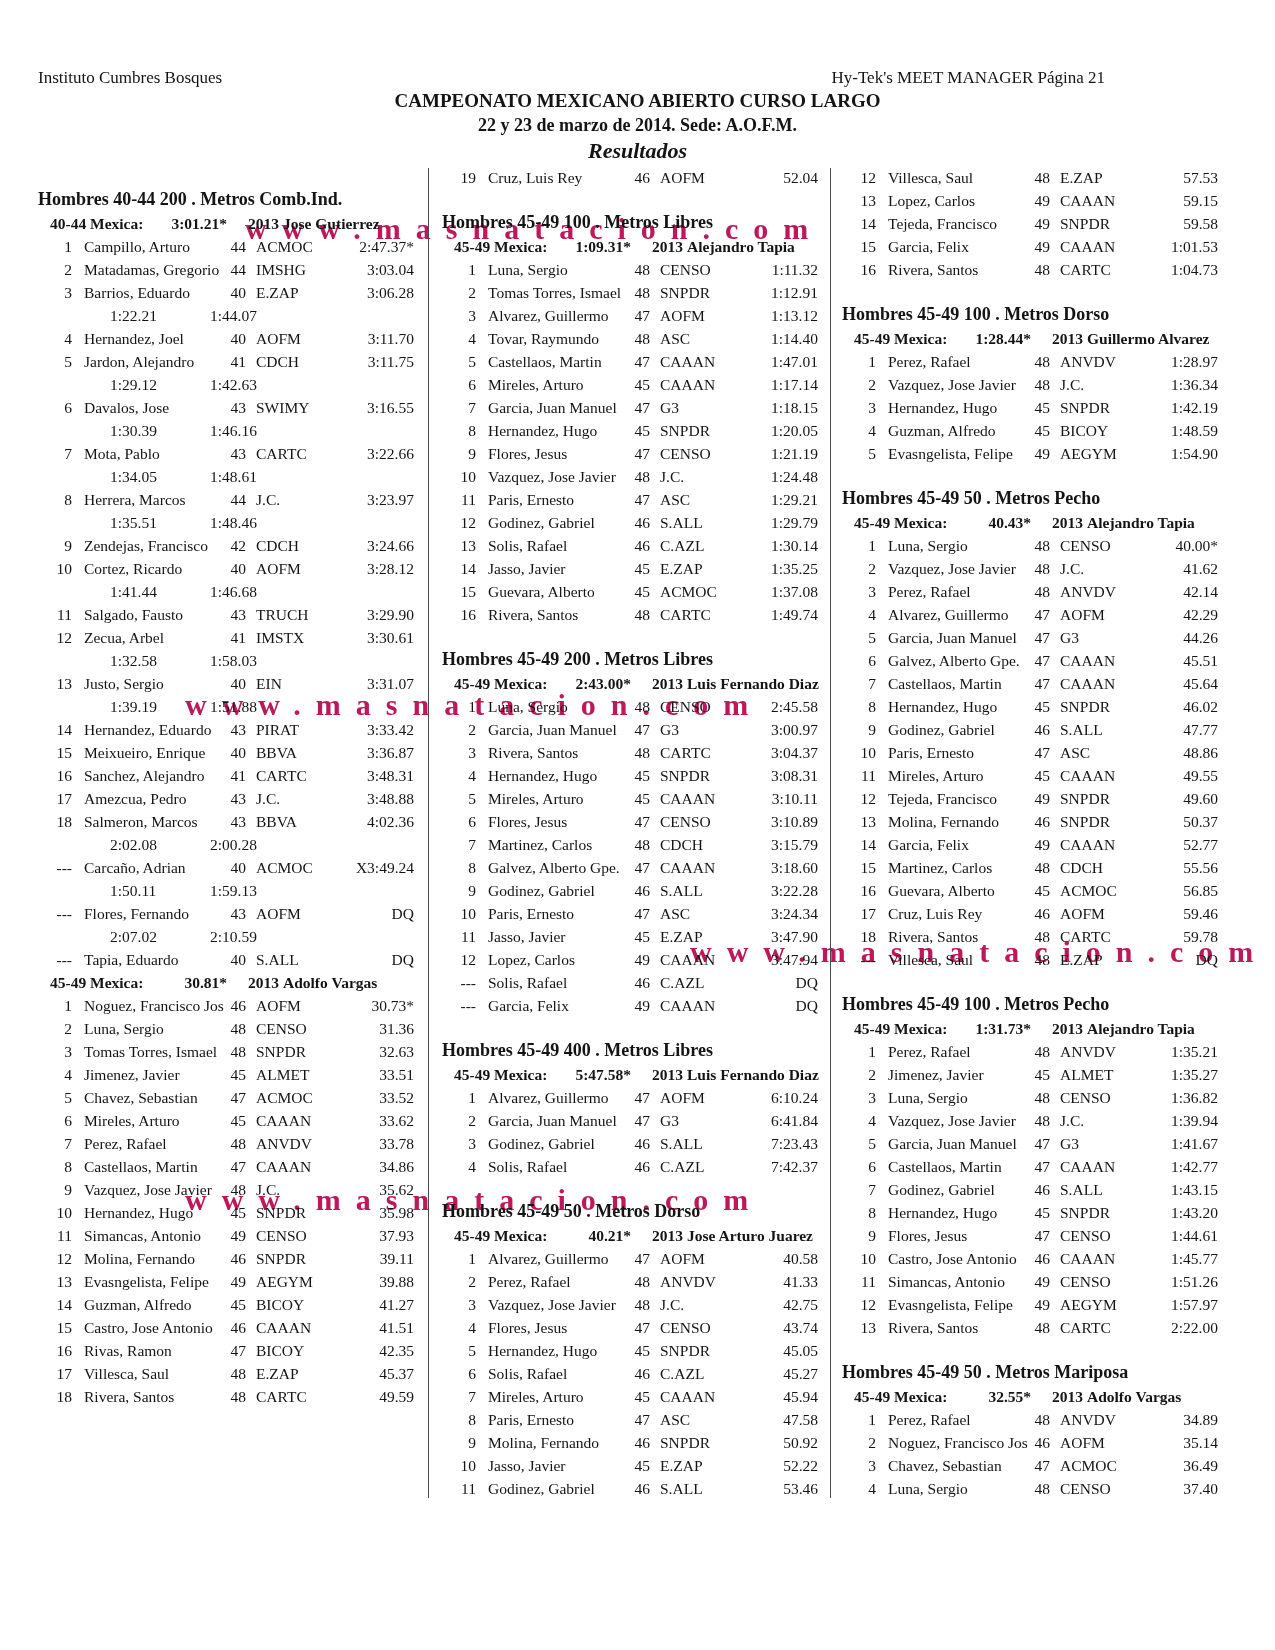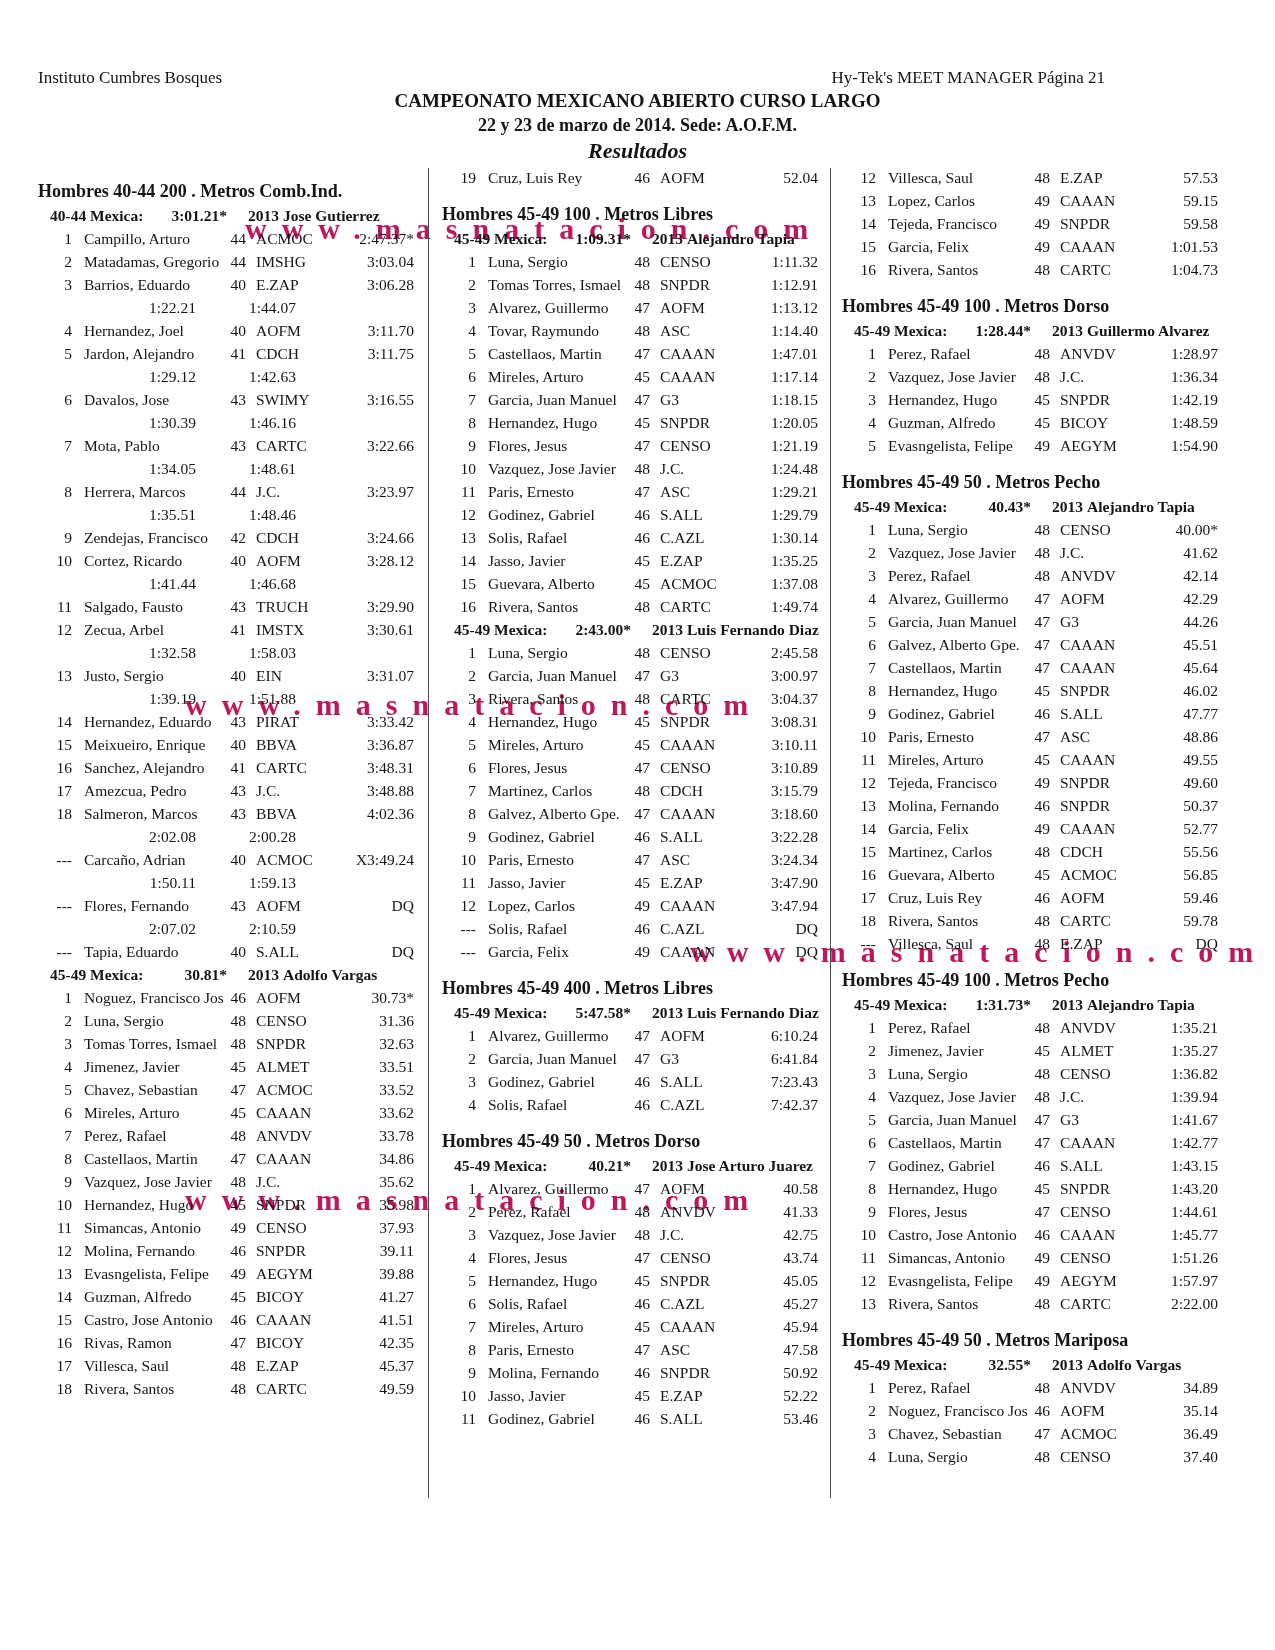--- a/index.html
+++ b/index.html
@@ -10,34 +10,34 @@
   }
   .hdr-left  { position:absolute; left:38px;  top:68px; font-size:17px; }
   .hdr-right { position:absolute; right:170px; top:68px; font-size:17px; }
   .doc-title    { position:absolute; left:0; top:90px;  width:100%; text-align:center; font-size:19px; font-weight:bold; }
   .doc-subtitle { position:absolute; left:0; top:115px; width:100%; text-align:center; font-size:18px; font-weight:bold; }
   .results-heading { position:absolute; left:0; top:138px; width:100%; text-align:center; font-size:22px; font-weight:bold;font-style:italic; }
   .divider { position:absolute; top:168px; width:1px; height:1330px; background:#4a4a4a; z-index:2; }
   .divider.d1 { left:428px; } .divider.d2 { left:830px; }
   .col { position:absolute; top:166px; width:380px; z-index:1; }
   .col.c0 { left:38px; } .col.c1 { left:442px; } .col.c2 { left:842px; }
-  .event-title { font-size:18px; font-weight:bold; line-height:26px; margin-top:12px; white-space:nowrap; }
+  .event-title { font-size:18px; font-weight:bold; line-height:26px; margin-top:20px; white-space:nowrap; }
   .record-line { display:flex; font-weight:bold; font-size:15.5px; line-height:23px; padding-left:12px; white-space:nowrap; }
   .rec-label  { width:105px; flex:none; }
   .rec-time   { width:72px;  flex:none; text-align:right; }
   .rec-year   { width:52px;  flex:none; text-align:right; }
   .rec-holder { flex:1; margin-left:4px; }
   .row { display:flex; font-size:15.5px; line-height:23px; padding:0 4px 0 12px; }
   .place { width:22px; flex:none; text-align:right; }
   .name  { flex:1; min-width:0; margin-left:12px; white-space:nowrap; overflow:hidden; }
   .age   { width:20px; flex:none; text-align:right; }
   .team  { width:86px; flex:none; margin-left:10px; white-space:nowrap; }
   .time  { width:72px; flex:none; text-align:right; }
   .splits { display:flex; font-size:15.5px; line-height:23px; padding-left:72px; }
-  .split  { width:86px; text-align:right; }
+  .split  { width:86px; text-align:left; }
   .split + .split { margin-left:14px; }
   .watermark { position:absolute; font-size:30px; font-weight:bold; letter-spacing:15px;
                color:#be185d; z-index:0; white-space:nowrap; }
 </style>
 </head>
 <body>
 
 <div class="watermark" style="left:245px; top:212px;">www.masnatacion.com</div>
 <div class="watermark" style="left:185px; top:688px;">www.masnatacion.com</div>
 <div class="watermark" style="left:690px; top:935px;">www.masnatacion.com</div>
@@ -513,20 +513,21 @@
       </div>
       <div class="row">
         <span class="place">16</span>
         <span class="name">Rivera, Santos</span>
         <span class="age">48</span>
         <span class="team">CARTC</span>
         <span class="time">1:49.74</span>
       </div>
     </div>
     <div class="event-section">
+      <div class="event-title">Hombres 45-49 200 . Metros Libres</div>
       <div class="record-line">
         <span class="rec-label">45-49 Mexica:</span>
         <span class="rec-time">2:43.00*</span>
         <span class="rec-year">2013</span>
         <span class="rec-holder">Luis Fernando Diaz</span>
       </div>
       <div class="row">
         <span class="place">1</span>
         <span class="name">Luna, Sergio</span>
         <span class="age">48</span>

